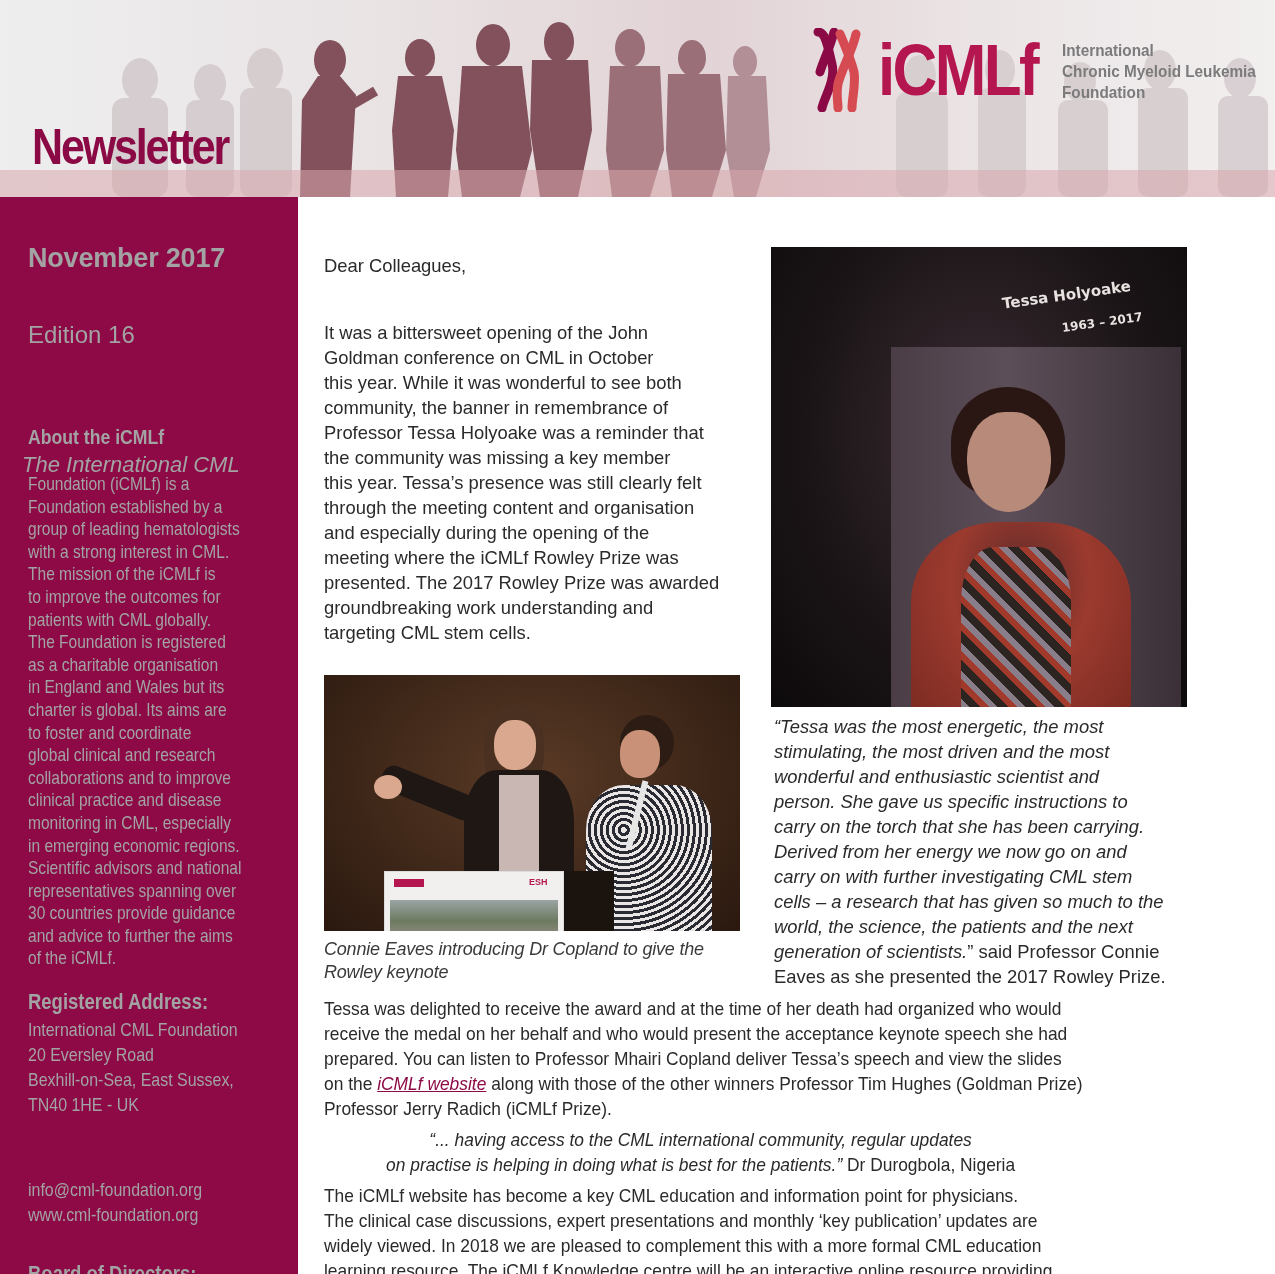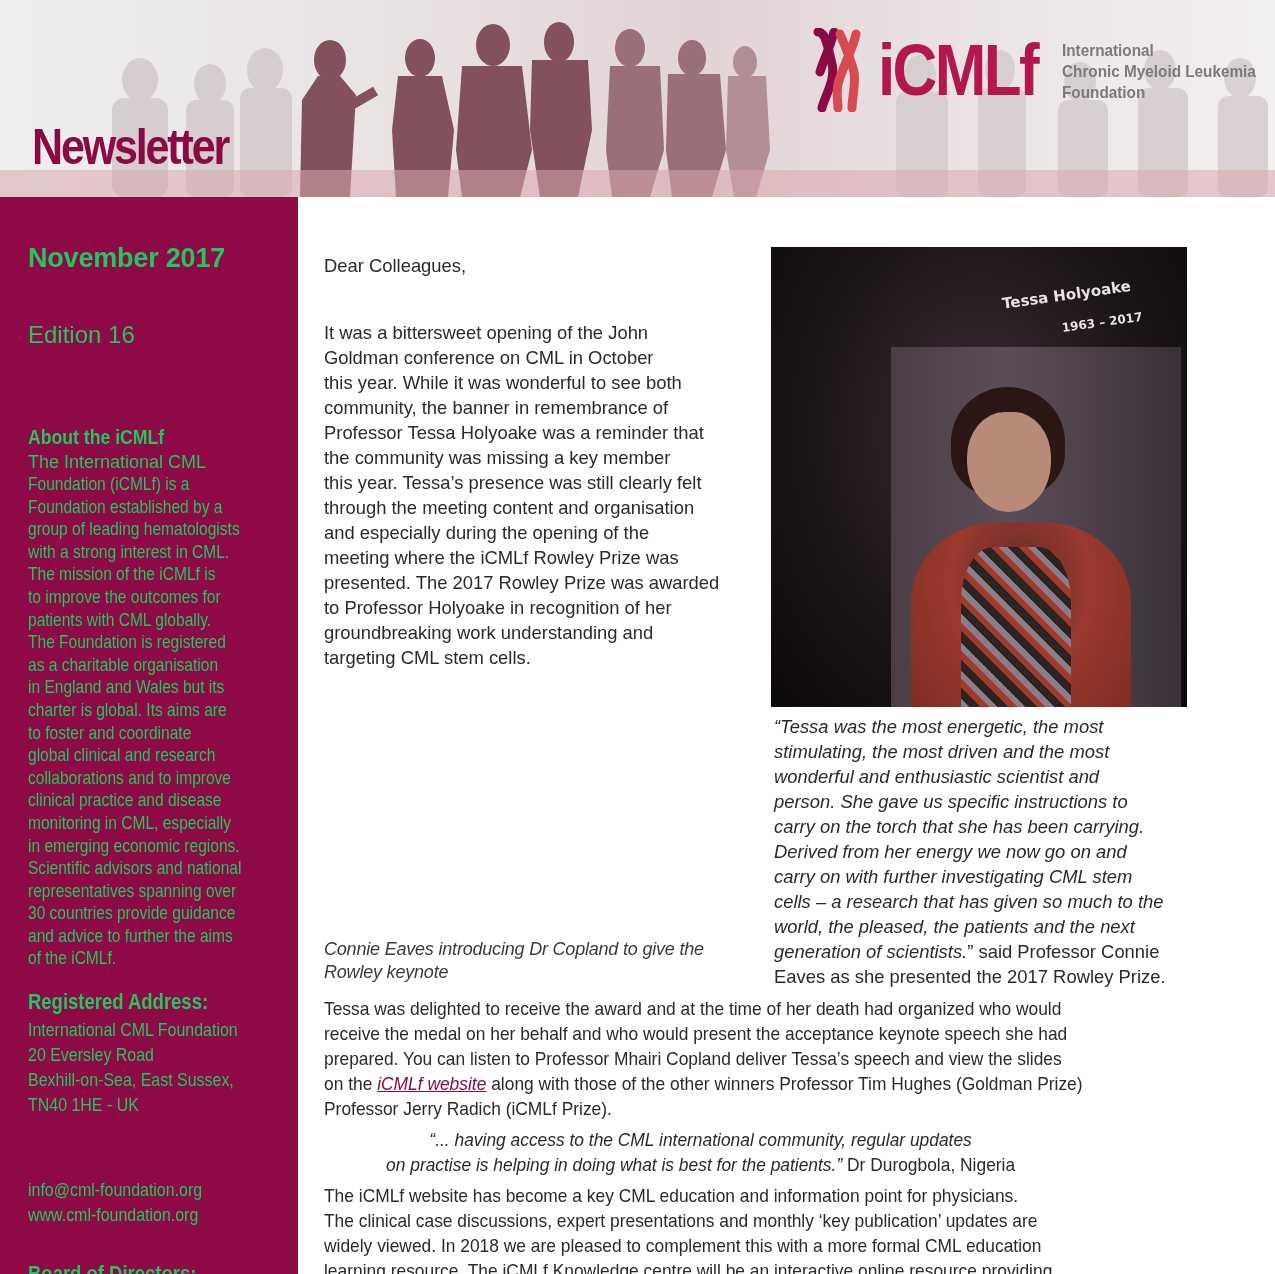--- a/index.html
+++ b/index.html
@@ -30,40 +30,40 @@
     .logo-tag {
       position: absolute; left: 250px; top: 12px; width: 260px;
       font-family: "Liberation Sans", sans-serif; font-weight: bold;
       font-size: 17px; line-height: 21px; color: #7b7b7b;
       transform: scaleX(0.9); transform-origin: left top;
     }
 
     
     .sidebar {
       position: absolute; left: 0; top: 197px; width: 298px; height: 1077px;
-      background: #8d0a47; color: #22c55e;
+      background: #8d0a47; color: #a3a3a3;
     }
     .sidebar .date {
       position: absolute; left: 28px; top: 46px;
       font-weight: bold; font-size: 27px; letter-spacing: -0.2px;
     }
     .sidebar .edition {
       position: absolute; left: 28px; top: 96px; font-size: 24px; margin-top: 28px;
     }
     .sidebar .narrow {
       font-family: "Liberation Sans", sans-serif;
       transform: scaleX(0.84); transform-origin: left top;
       white-space: nowrap;
     }
     .sidebar .about-head {
       position: absolute; left: 28px; top: 228px;
       font-weight: bold; font-size: 21px;
     }
     .sidebar .about-lead {
-      position: absolute; left: 28px; top: 255px; font-size: 18px;
+      position: absolute; left: 22px; top: 255px; font-size: 22px; font-style: italic;
     }
     .sidebar .about-body {
       position: absolute; left: 28px; top: 276px;
       font-size: 18px; line-height: 22.6px; font-weight: bold;
       -webkit-text-stroke: 0;
     }
     .sidebar .about-body .ln { display: block; font-weight: normal; font-size: 18.5px; }
     .sidebar .reg-head {
       position: absolute; left: 28px; top: 792px;
       font-weight: bold; font-size: 22px;
@@ -304,21 +304,20 @@
     <span>Goldman conference on CML in October</span>
     <span>this year. While it was wonderful to see both</span>
     <span>community, the banner in remembrance of</span>
     <span>Professor Tessa Holyoake was a reminder that</span>
     <span>the community was missing a key member</span>
     <span>this year. Tessa’s presence was still clearly felt</span>
     <span>through the meeting content and organisation</span>
     <span>and especially during the opening of the</span>
     <span>meeting where the iCMLf Rowley Prize was</span>
     <span>presented. The 2017 Rowley Prize was awarded</span>
-    <span>to Professor Holyoake in recognition of her</span>
     <span>groundbreaking work understanding and</span>
     <span>targeting CML stem cells.</span>
   </div>
 
   <div class="photo-tessa">
     <div class="banner-cloth"></div>
     <div class="portrait-hair"></div>
     <div class="portrait-face"></div>
     <div class="portrait-body"></div>
     <div class="portrait-dress"></div>
@@ -328,25 +327,42 @@
 
   <div class="quote text">
     <span><em>“Tessa was the most energetic, the most</em></span>
     <span><em>stimulating, the most driven and the most</em></span>
     <span><em>wonderful and enthusiastic scientist and</em></span>
     <span><em>person. She gave us specific instructions to</em></span>
     <span><em>carry on the torch that she has been carrying.</em></span>
     <span><em>Derived from her energy we now go on and</em></span>
     <span><em>carry on with further investigating CML stem</em></span>
     <span><em>cells – a research that has given so much to the</em></span>
-    <span><em>world, the pleased, the patients and the next</em></span>
+    <span><em>world, the science, the patients and the next</em></span>
     <span><em>generation of scientists.</em><span style="display:inline">” said Professor Connie</span></span>
     <span>Eaves as she presented the 2017 Rowley Prize.</span>
   </div>
 
+  <div class="photo-stage">
+    <div class="p1-hair"></div>
+    <div class="p1-body"></div>
+    <div class="p1-scarf"></div>
+    <div class="p1-arm"></div>
+    <div class="p1-hand"></div>
+    <div class="p1-face"></div>
+    <div class="p2-hair"></div>
+    <div class="p2-body"></div>
+    <div class="p2-lanyard"></div>
+    <div class="p2-face"></div>
+    <div class="podium"></div>
+    <div class="podium-logo"></div>
+    <div class="podium-esh">ESH</div>
+    <div class="podium-img"></div>
+    <div class="podium-dark"></div>
+  </div>
 
   <div class="caption">
     <span>Connie Eaves introducing Dr Copland to give the</span>
     <span>Rowley keynote</span>
   </div>
 
   <div class="para2 text cond">
     <span>Tessa was delighted to receive the award and at the time of her death had organized who would</span>
     <span>receive the medal on her behalf and who would present the acceptance keynote speech she had</span>
     <span>prepared. You can listen to Professor Mhairi Copland deliver Tessa’s speech and view the slides</span>

